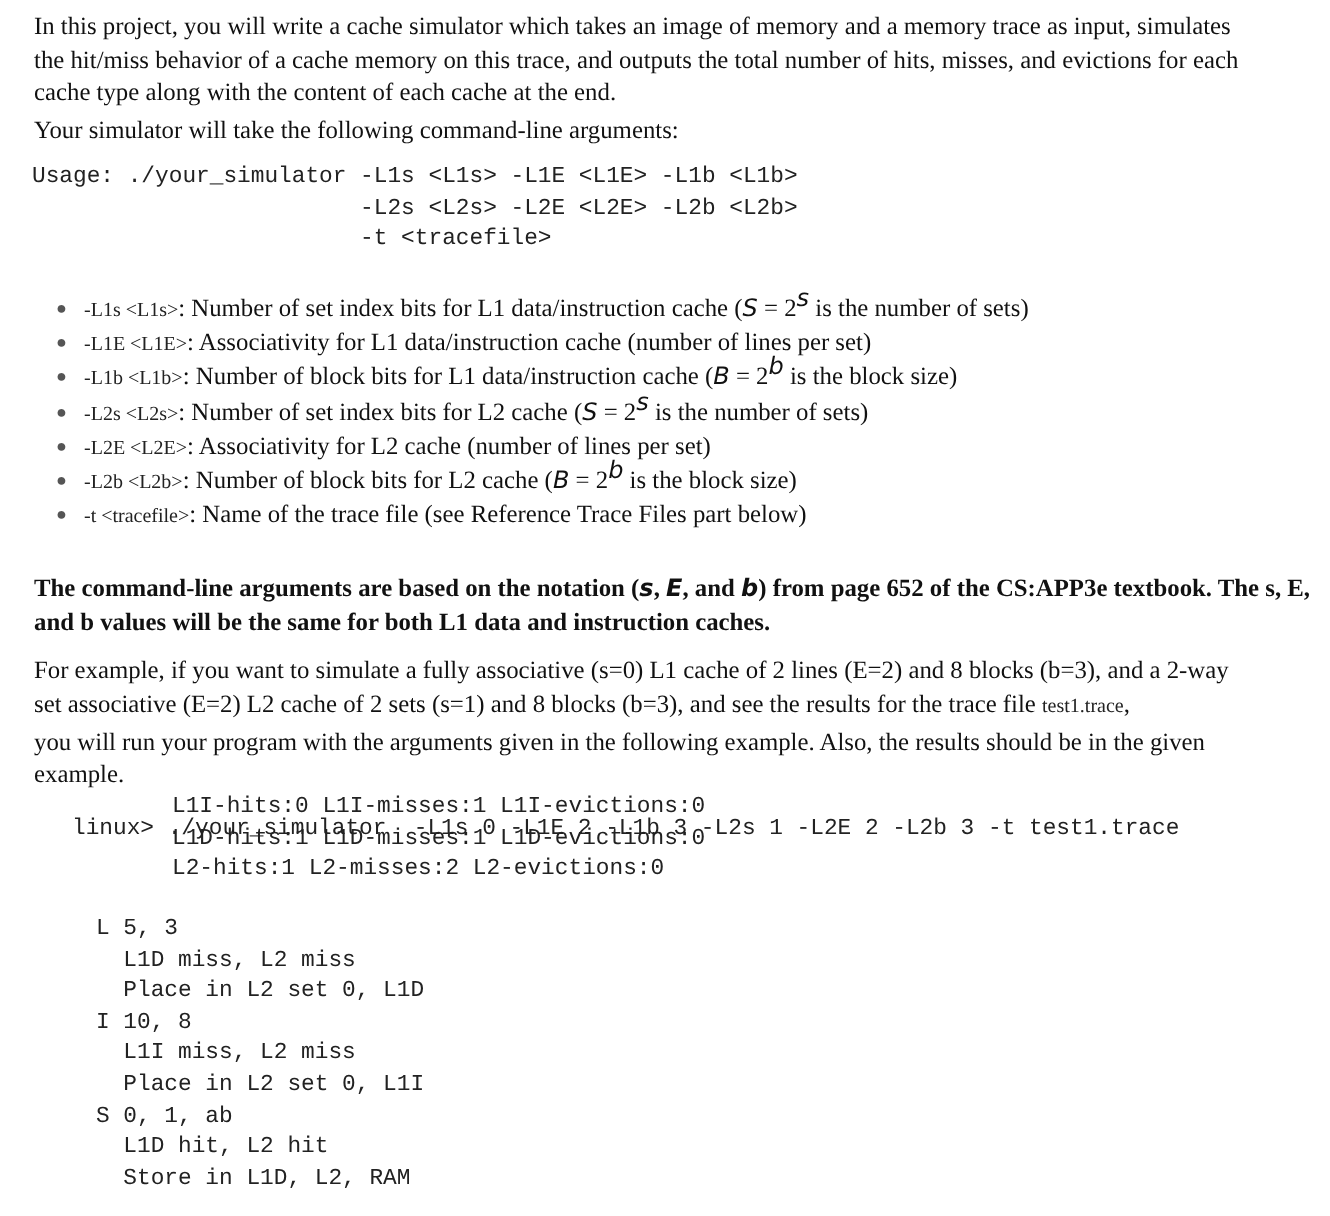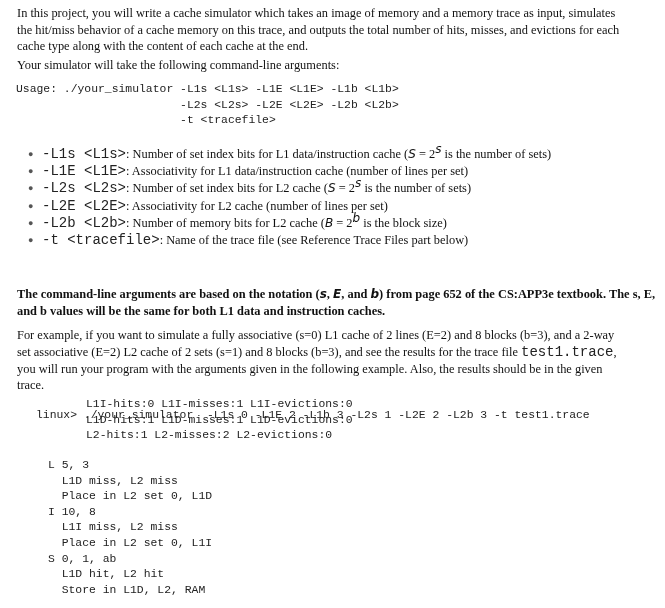--- a/index.html
+++ b/index.html
@@ -3,21 +3,21 @@
 <meta charset="utf-8">
 <style>
   html, body { margin: 0; padding: 0; background: #ffffff; }
   body {
     width: 665px; height: 608px; overflow: hidden;
     font-family: "Liberation Serif", serif;
     font-size: 12.4px; color: #111;
     position: relative;
   }
   .p { position: absolute; left: 14px; line-height: 16.5px; margin: 3px; }
-  .mono { font-family: Liberation Mono, monospace; font-size: 14px; color: #222; }
+  .mono { font-family: Liberation Serif, serif; font-size: 10px; color: #222; }
   .code { position: absolute; font-family: "Liberation Mono", monospace; font-size: 11.4px; line-height: 15.5px; color: #222; white-space: pre; margin: 0; }
   .bullets { position: absolute; left: 28px; top: 146px; margin: 0; padding: 0; list-style: none; }
   .bullets li { height: 17.2px; line-height: 17.2px; white-space: nowrap; }
   .bullets .dot { display: inline-block; width: 14px; color: #555; font-size: 9px; vertical-align: 1px; }
   .sans-it { font-family: "DejaVu Sans", sans-serif; font-style: italic; font-size: 12px; }
   sup { font-size: 8px; vertical-align: 5px; line-height: 0; }
 </style>
 </head>
 <body>
 
@@ -28,36 +28,37 @@
 </p>
 <p class="p" style="top:54px;">Your simulator will take the following command-line arguments:</p>
 
 <pre class="code" style="left:16px; top:82px;"><span>Usage: ./your_simulator -L1s &lt;L1s&gt; -L1E &lt;L1E&gt; -L1b &lt;L1b&gt;</span>
 <span>                        -L2s &lt;L2s&gt; -L2E &lt;L2E&gt; -L2b &lt;L2b&gt;</span>
 <span>                        -t &lt;tracefile&gt;</span></pre>
 
 <ul class="bullets">
   <li><span class="dot">●</span><span class="mono">-L1s &lt;L1s&gt;</span><span>: Number of set index bits for L1 data/instruction cache (</span><span class="sans-it">S</span><span> = 2</span><sup class="sans-it">s</sup><span> is the number of sets)</span></li>
   <li><span class="dot">●</span><span class="mono">-L1E &lt;L1E&gt;</span><span>: Associativity for L1 data/instruction cache (number of lines per set)</span></li>
+  <li><span class="dot">●</span><span class="mono">-L1b &lt;L1b&gt;</span><span>: Number of block bits for L1 data/instruction cache (</span><span class="sans-it">B</span><span> = 2</span><sup class="sans-it">b</sup><span> is the block  size)</span></li>
   <li><span class="dot">●</span><span class="mono">-L2s &lt;L2s&gt;</span><span>: Number of set index bits for L2 cache (</span><span class="sans-it">S</span><span> = 2</span><sup class="sans-it">s</sup><span> is the number of  sets)</span></li>
   <li><span class="dot">●</span><span class="mono">-L2E &lt;L2E&gt;</span><span>: Associativity for L2 cache (number of lines per set)</span></li>
-  <li><span class="dot">●</span><span class="mono">-L2b &lt;L2b&gt;</span><span>: Number of memory bits for L2 cache (</span><span class="sans-it">B</span><span> = 2</span><sup class="sans-it">b</sup><span> is the block  size)</span></li>
+  <li><span class="dot">●</span><span class="mono">-L2b &lt;L2b&gt;</span><span>: Number of block bits for L2 cache (</span><span class="sans-it">B</span><span> = 2</span><sup class="sans-it">b</sup><span> is the block  size)</span></li>
   <li><span class="dot">●</span><span class="mono">-t &lt;tracefile&gt;</span><span>: Name of the trace file (see Reference Trace Files part below)</span></li>
 </ul>
 
 <p class="p" style="top:283px;font-weight:bold;">
   <span>The command-line arguments are based on the notation (</span><span class="sans-it">s</span><span>, </span><span class="sans-it">E</span><span>, and </span><span class="sans-it">b</span><span>) from page 652 of the CS:APP3e textbook. The s, E,</span><br>
   <span>and b values will be the same for both L1 data and instruction caches.</span>
 </p>
 
 <p class="p" style="top:324px; line-height:16.8px;">
   <span>For example, if you want to simulate a fully associative (s=0) L1 cache of 2 lines (E=2) and 8 blocks (b=3), and a 2-way</span><br>
   <span>set associative (E=2) L2 cache of 2 sets (s=1) and 8 blocks (b=3), and see the results for the trace file </span><span class="mono">test1.trace</span><span>,</span><br>
   <span>you will run your program with the arguments given in the following example. Also, the results should be in the given</span><br>
-  <span>trace.</span>
+  <span>example.</span>
 </p>
 
 <pre class="code" style="left:36px; top:381px;margin-top:27px;">linux&gt; ./your_simulator  -L1s 0 -L1E 2 -L1b 3 -L2s 1 -L2E 2 -L2b 3 -t test1.trace</pre>
 <pre class="code" style="left:86px; top:397px;"><span>L1I-hits:0 L1I-misses:1 L1I-evictions:0</span>
 <span>L1D-hits:1 L1D-misses:1 L1D-evictions:0</span>
 <span>L2-hits:1 L2-misses:2 L2-evictions:0</span></pre>
 
 <pre class="code" style="left:48px; top:458px; line-height:15.6px;"><span>L 5, 3</span>
 <span>  L1D miss, L2 miss</span>
 <span>  Place in L2 set 0, L1D</span>

